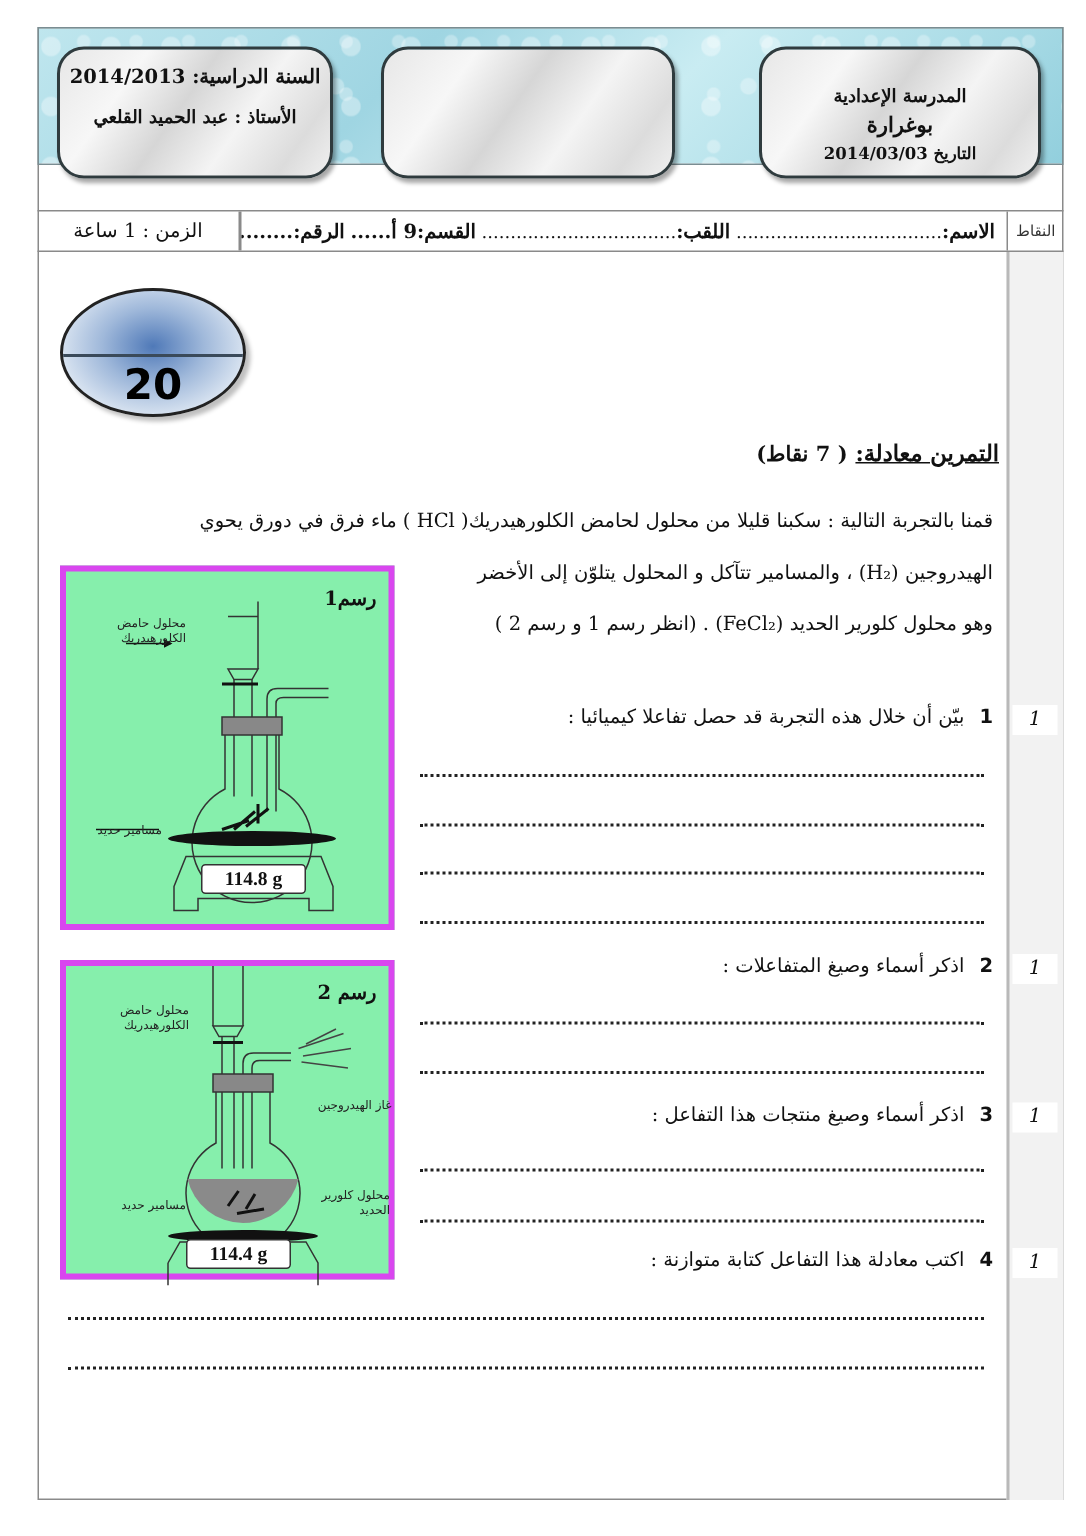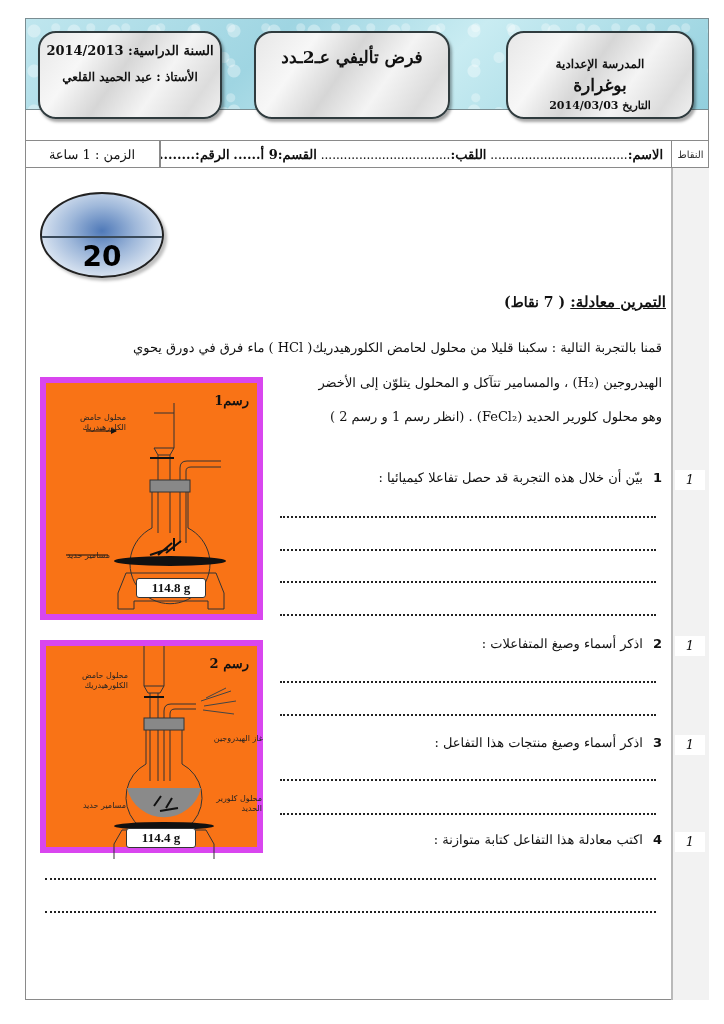--- a/index.html
+++ b/index.html
@@ -21,21 +21,21 @@
     background: linear-gradient(125deg, #e7e7e7 0%, #f7f7f7 25%, #d6d6d6 45%, #f4f4f4 65%, #dcdcdc 85%, #f0f0f0 100%);
     box-shadow: 2px 3px 3px rgba(0,0,0,.35); direction: rtl; text-align: center; z-index: 1; }
   .hbox .l1 { font-weight: bold; font-size: 13px; margin-top: 10px; }
   .hbox .l2 { font-size: 12px; margin-top: 12px; font-weight: bold; }
   .hbox.left { left: 12px; width: 184px; }
   .hbox.mid { left: 228px; width: 196px; }
   .hbox.mid .l1 { font-size: 17px; margin-top: 14px; }
   .hbox.mid .l2 { font-size: 18px; margin-top: 4px; }
   .hbox.right { left: 480px; width: 188px; }
   .hbox.right .l1 { margin-top: 24px; font-size: 12px; }
-  .hbox.right .l2 { margin-top: 4px; font-size: 17px; }
+  .hbox.right .l2 { margin-top: 4px; font-size: 14px; }
   .hbox.right .l3 { margin-top: 4px; font-size: 11px; font-weight: bold; }
 
   
   .info-row { position: absolute; left: 25px; top: 140px; width: 684px; height: 28px; border-top: 1px solid #8a8a8a; border-bottom: 1px solid #8a8a8a; display: flex; direction: ltr; }
   .info-time { width: 136px; border-right: 2px solid #8a8a8a; font-size: 13px; direction: rtl; text-align: center; line-height: 27px; }
   .info-main { flex: 1; font-size: 12px; direction: rtl; line-height: 27px; padding-right: 8px; white-space: nowrap; overflow: hidden; }
   .info-main b { font-size: 13px; }
   .info-grade { width: 38px; border-left: 1px solid #8a8a8a; font-size: 10px; text-align: center; line-height: 27px; color: #333; }
 
   
@@ -54,39 +54,38 @@
   .ex-title .t { text-decoration: underline; }
   .ex-title .p { font-weight: bold; font-size: 14px; }
   .para { position: absolute; direction: rtl; font-size: 13px; line-height: 34px; }
   .para.p1 { right: 62px; top: 331px; width: 600px; }
   .para.p2 { right: 62px; top: 366px; width: 380px; }
   .q { position: absolute; direction: rtl; font-size: 13px; right: 62px; }
   .q .n { font-weight: bold; font-family: "DejaVu Sans", sans-serif; margin-left: 10px; }
   .dots { position: absolute; height: 0; border-bottom: 2px dotted #222; }
 
   
-  .fig { position: absolute; border: 6px solid #d946ef; background: #f97316; }
+  .fig { position: absolute; border: 4px solid #d946ef; background: #86efac; }
   .fig1 { left: 40px; top: 377px; width: 223px; height: 243px; }
   .fig2 { left: 40px; top: 640px; width: 223px; height: 213px; }
   .fig .cap { position: absolute; right: 8px; top: 10px; font-size: 13px; font-weight: bold; direction: rtl; }
   .fig .lbl { position: absolute; font-size: 8px; direction: rtl; color: #222; line-height: 10px; font-family: "DejaVu Sans", sans-serif; }
   .fig .mass { position: absolute; font-family: "Liberation Serif", serif; font-weight: bold; font-size: 13px; text-align: center; border: 1px solid #333; border-radius: 3px; background: #fff; }
 </style>
 </head>
 <body>
 
 <div class="page-frame"></div>
 
 <div class="banner">
   <div class="hbox left">
     <div class="l1">السنة الدراسية: 2014/2013</div>
     <div class="l2">الأستاذ : عبد الحميد القلعي</div>
   </div>
   <div class="hbox mid">
-    <div class="l1">فرض تأليفي عـ2ـدد</div>
   </div>
   <div class="hbox right">
     <div class="l1">المدرسة الإعدادية</div>
     <div class="l2">بوغرارة</div>
     <div class="l3">التاريخ 2014/03/03</div>
   </div>
 </div>
 
 <div class="info-row">
   <div class="info-time">الزمن : 1 ساعة</div>

